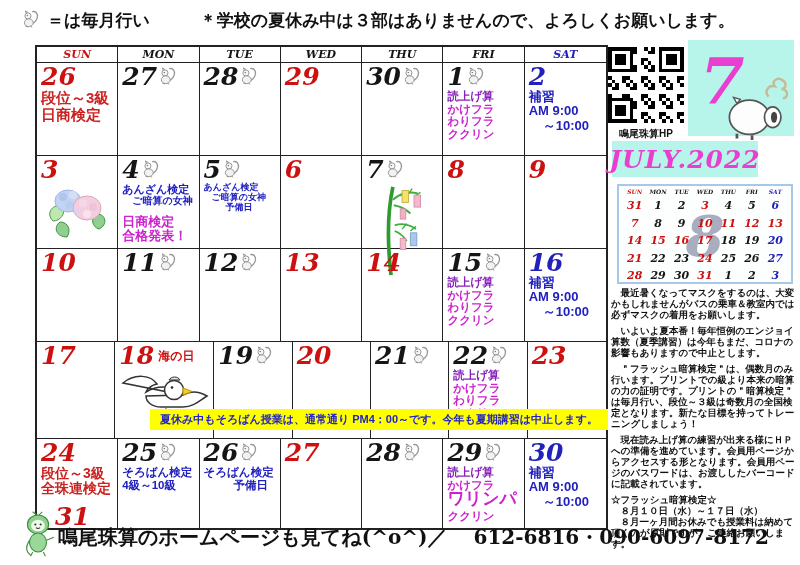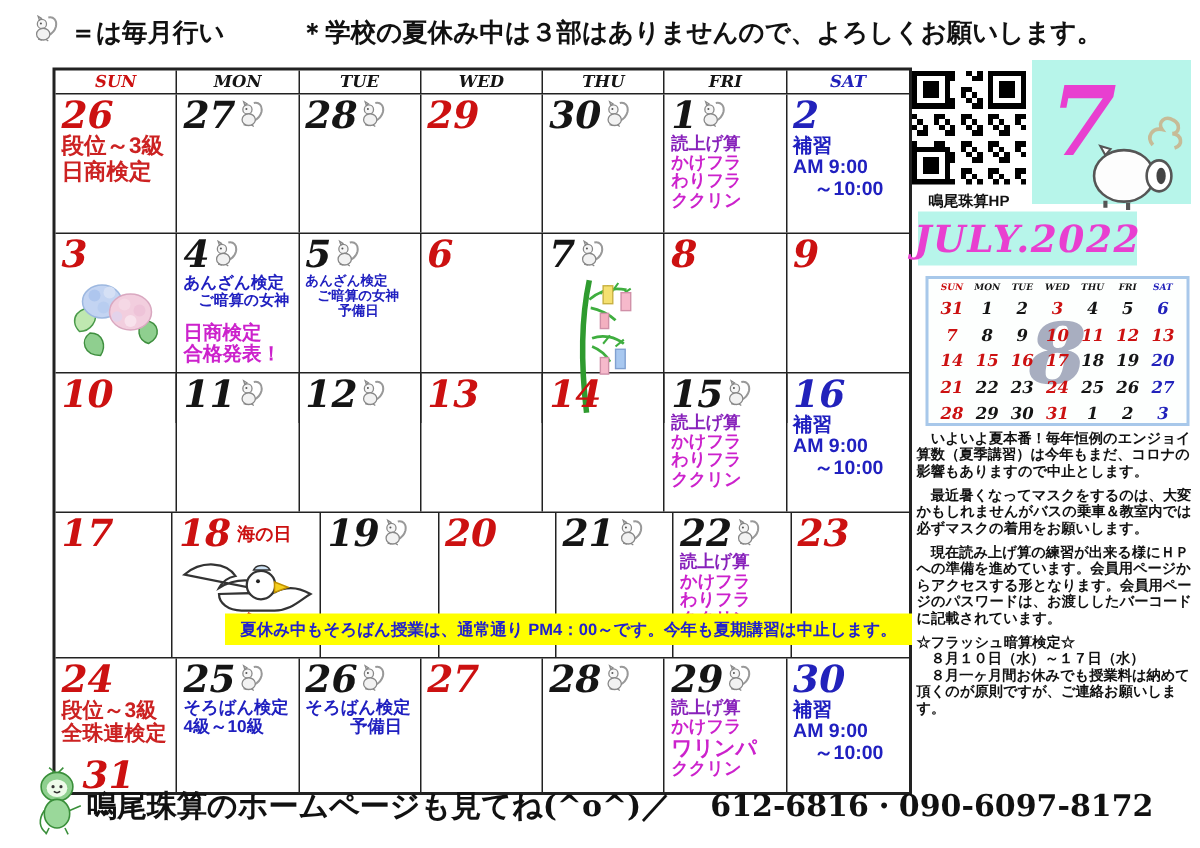--- a/index.html
+++ b/index.html
@@ -460,21 +460,21 @@
                 <path d="M12 3c4-1 7 2 6 7-1 4-4 6-6 7" fill="none" stroke="#999" stroke-width="1.6"></path>
                 <circle cx="7" cy="8" r="3.6" fill="#f6f6f6" stroke="#888"></circle>
                 <path d="M5 5L4 2l2.6 1.6z" fill="#e8e8e8" stroke="#888"></path>
                 <ellipse cx="8" cy="16" rx="5.2" ry="4.6" fill="#f2f2f2" stroke="#888"></ellipse>
                 <circle cx="6.2" cy="7.6" r=".8" fill="#555"></circle>
                 <path d="M4 20l3 .8M10 20l2 1.4" stroke="#888" fill="none"></path>
               </svg></span>
           </div>
           <div class="ev" style="color: rgb(136, 34, 187); font-size: 11.5px;">読上げ算</div>
           <div class="ev" style="color: rgb(204, 34, 204); font-size: 11.5px;">かけフラ</div>
-          <div class="ev" style="color: rgb(204, 34, 204); font-size: 14px;">ワリンパ</div>
+          <div class="ev" style="color: rgb(204, 34, 204); font-size: 17px; font-family: Liberation Mono, monospace;">ワリンパ</div>
           <div class="ev" style="color: rgb(204, 34, 204); font-size: 11.5px;">ククリン</div>
         </div>
         <div class="cell">
           <div class="dnum">
             <span style="color: rgb(34, 34, 187);">30</span>
           </div>
           <div class="ev" style="color: rgb(32, 32, 192); font-size: 13px;">補習</div>
           <div class="ev" style="color: rgb(32, 32, 192); font-size: 13px;">AM 9:00</div>
           <div class="ev" style="color: rgb(32, 32, 192); font-size: 13px; margin-left: 14px;">～10:00</div>
         </div>
@@ -754,19 +754,20 @@
       <div class="mc-d" style="color: rgb(21, 21, 21);">29</div>
       <div class="mc-d" style="color: rgb(21, 21, 21);">30</div>
       <div class="mc-d" style="color: rgb(204, 17, 17);">31</div>
       <div class="mc-d" style="color: rgb(21, 21, 21);">1</div>
       <div class="mc-d" style="color: rgb(21, 21, 21);">2</div>
       <div class="mc-d" style="color: rgb(34, 34, 187);">3</div>
     </div>
 </div>
 
 <div class="paras" id="paras">
+    <p>　最近暑くなってマスクをするのは、大変かもしれませんがバスの乗車＆教室内では必ずマスクの着用をお願いします。</p>
     <p>　いよいよ夏本番！毎年恒例のエンジョイ算数（夏季講習）は今年もまだ、コロナの影響もありますので中止とします。</p>
-    <p>　最近暑くなってマスクをするのは、大変かもしれませんがバスの乗車＆教室内では必ずマスクの着用をお願いします。</p>
+    <p>　＂フラッシュ暗算検定＂は、偶数月のみ行います。プリントでの級より本来の暗算の力の証明です。プリントの＂暗算検定＂は毎月行い、段位～３級は奇数月の全国検定となります。新たな目標を持ってトレーニングしましょう！</p>
     <p>　現在読み上げ算の練習が出来る様にＨＰへの準備を進めています。会員用ページからアクセスする形となります。会員用ページのパスワードは、お渡ししたバーコードに記載されています。</p>
     <div class="nl">☆フラッシュ暗算検定☆</div>
     <div class="nl">　８月１０日（水）～１７日（水）</div>
     <div class="nl">　８月一ヶ月間お休みでも授業料は納めて頂くのが原則ですが、ご連絡お願いします。</div>
   </div>
 
 </body></html>

